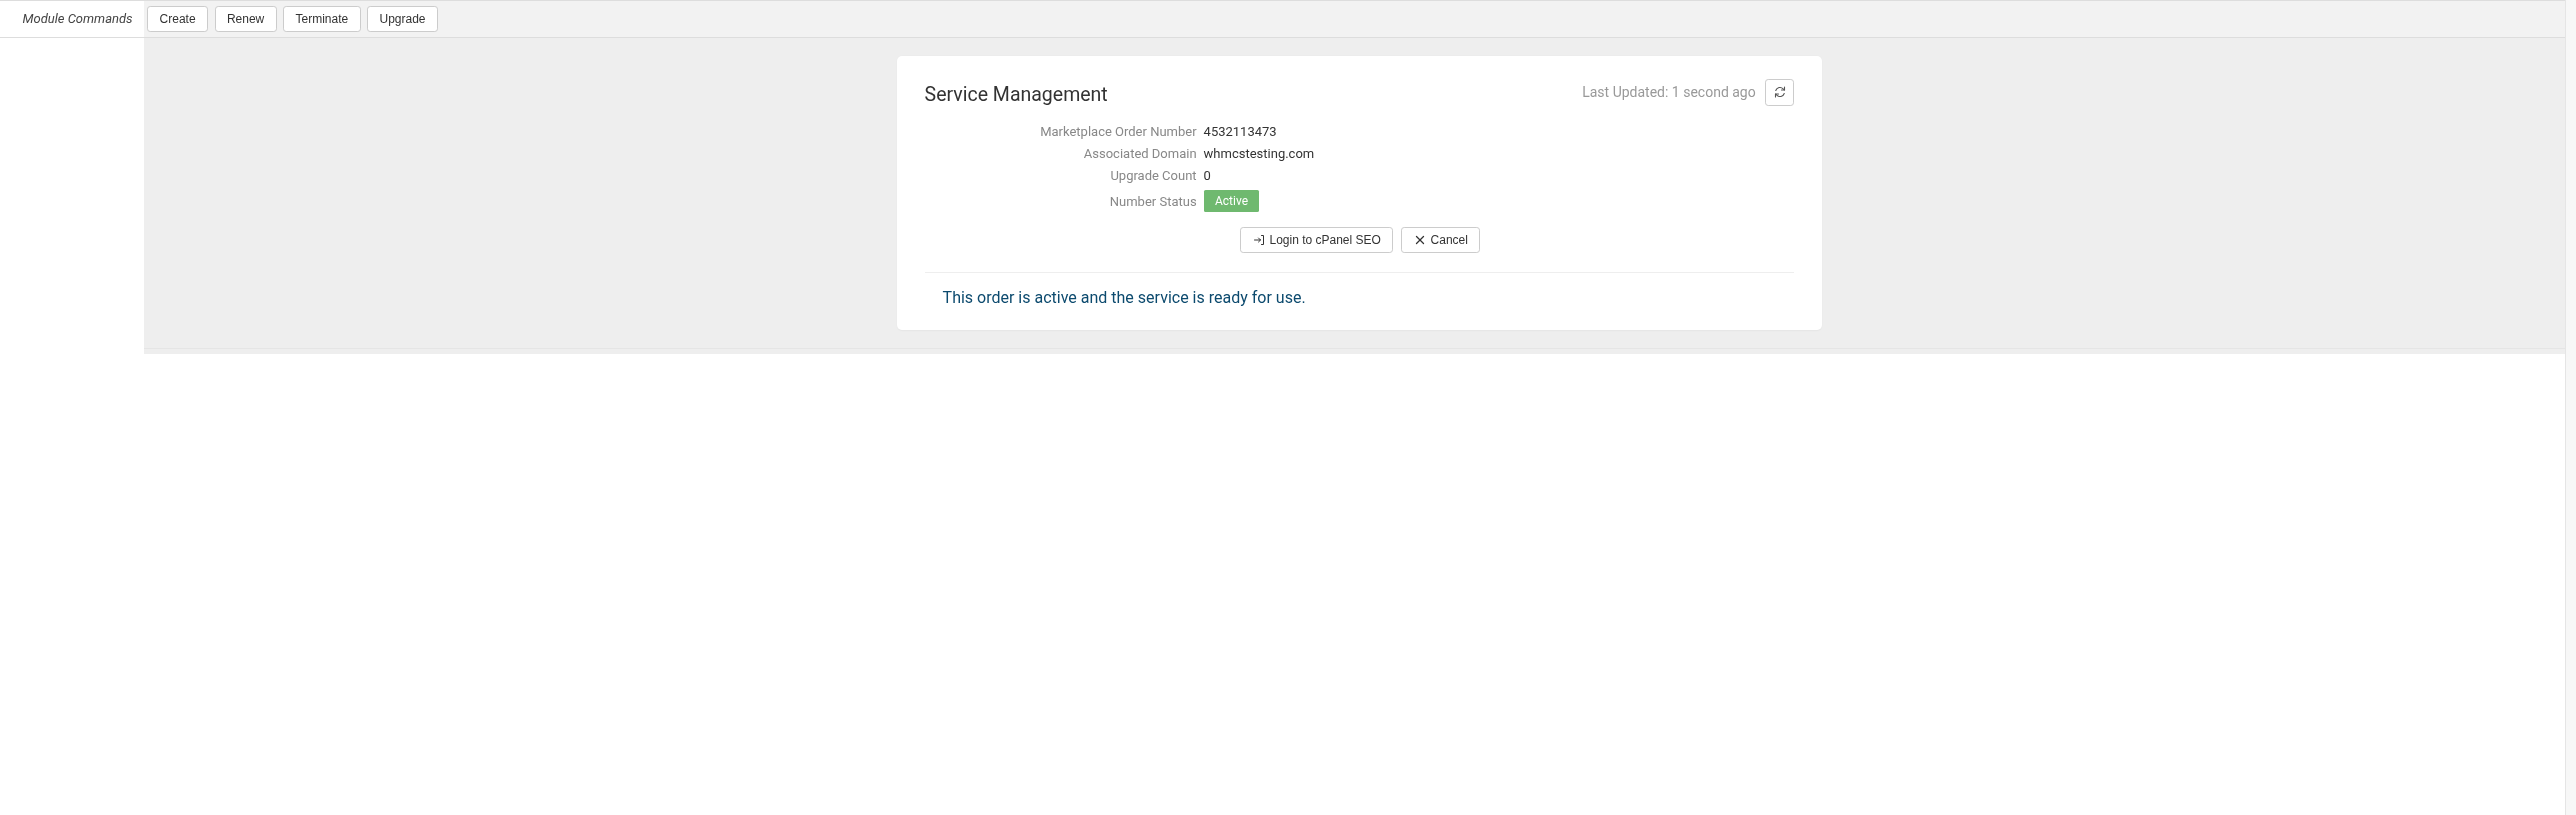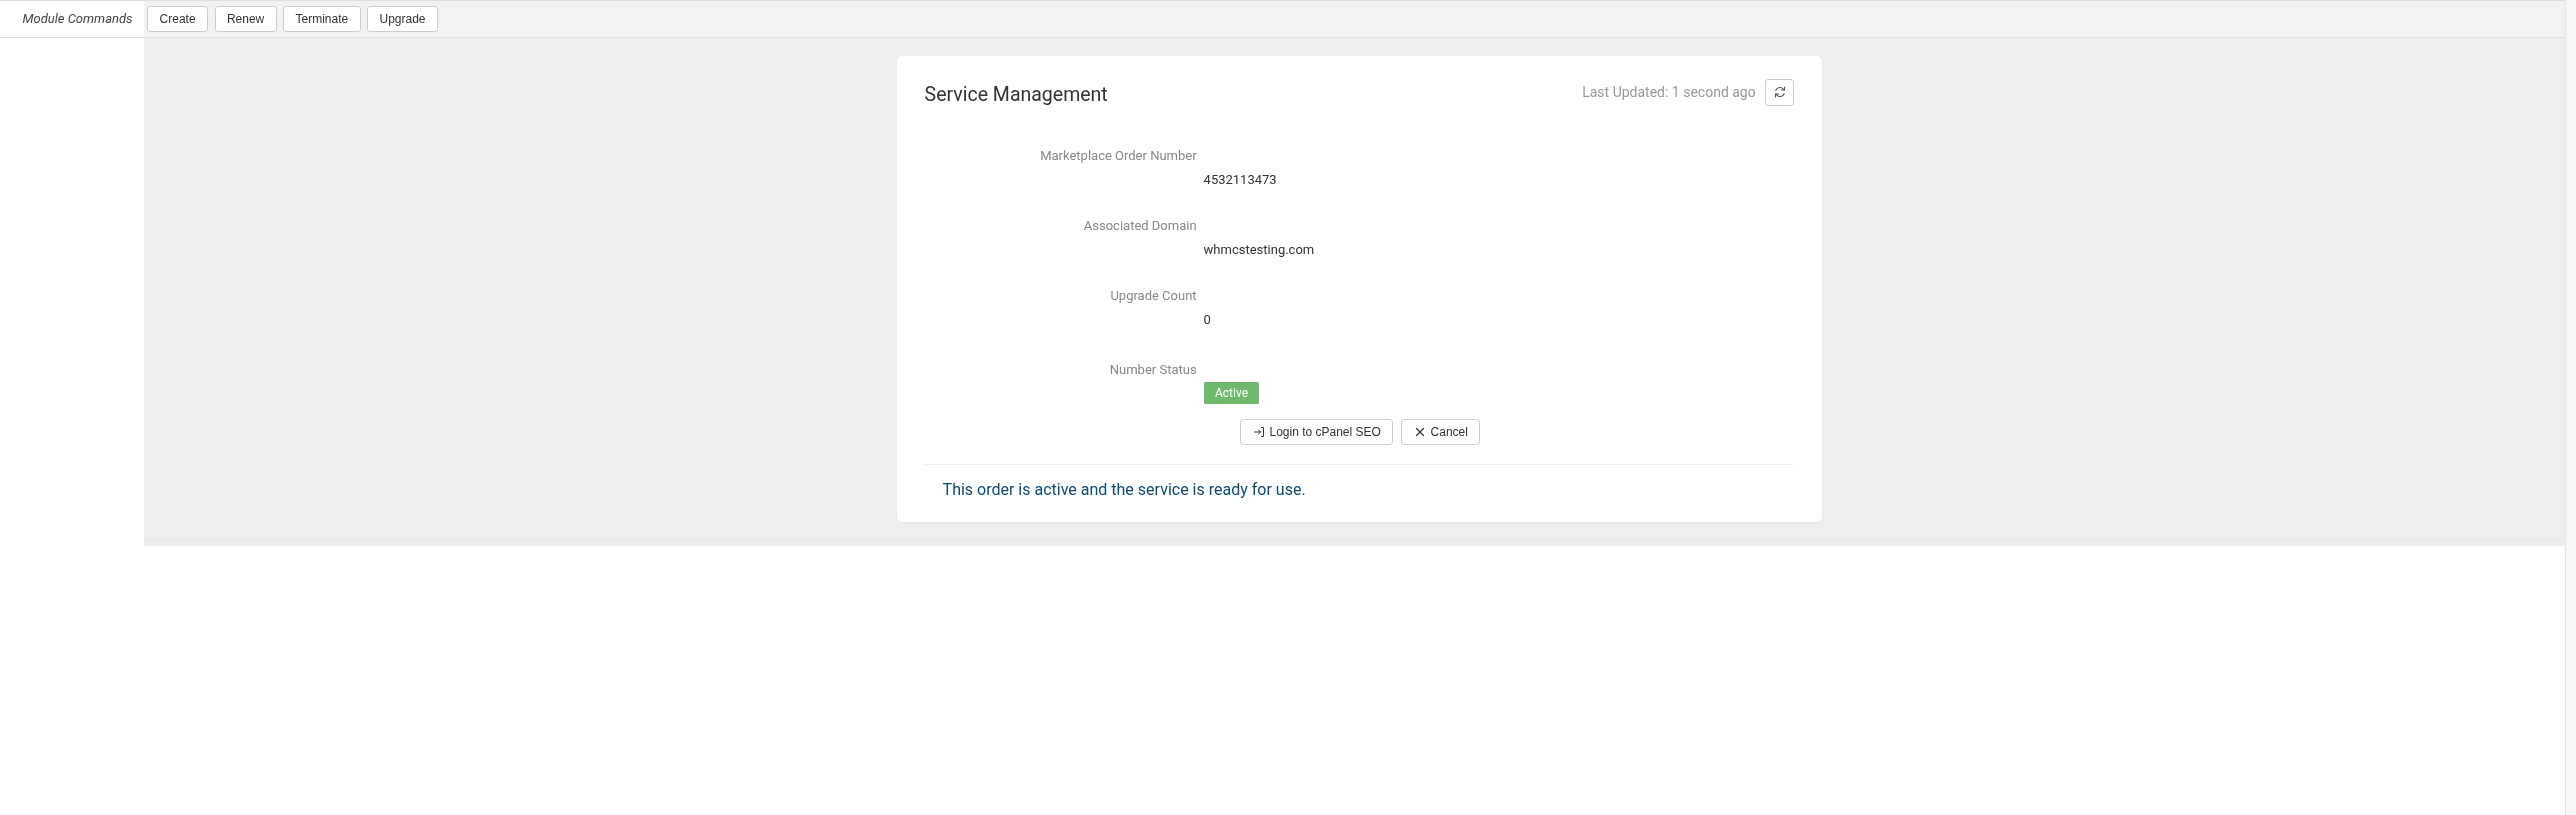--- a/index.html
+++ b/index.html
@@ -116,21 +116,20 @@
     gap: 7px;
   }
   .info-label {
     text-align: right;
     color: #888;
     font-size: 13px;
   }
   .info-value {
     font-size: 13px;
     color: #333;
-    margin-top: 48px;
   }
   .badge-active {
     display: inline-block;
     background: #6fb96f;
     color: #fff;
     padding: 4px 11.4px;
     border-radius: 1.6px;
     font-size: 12px;
   }
   .action-row {

